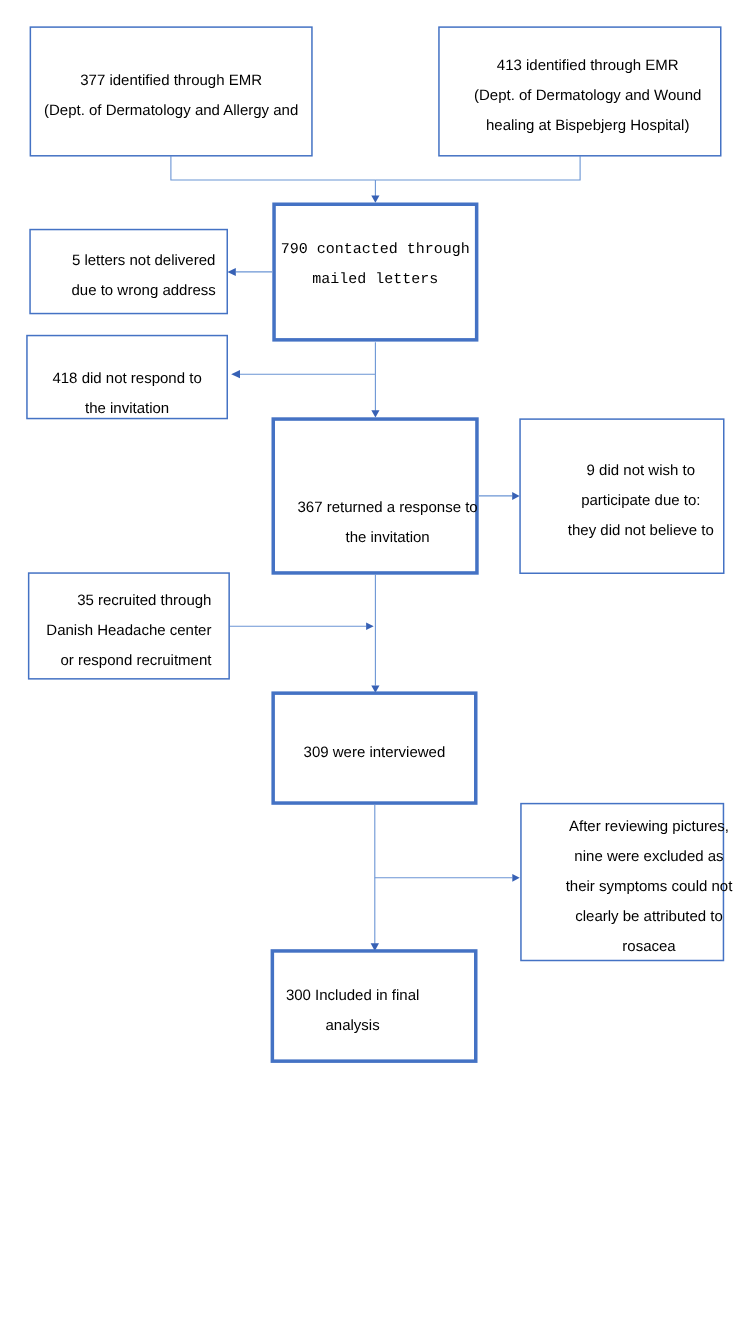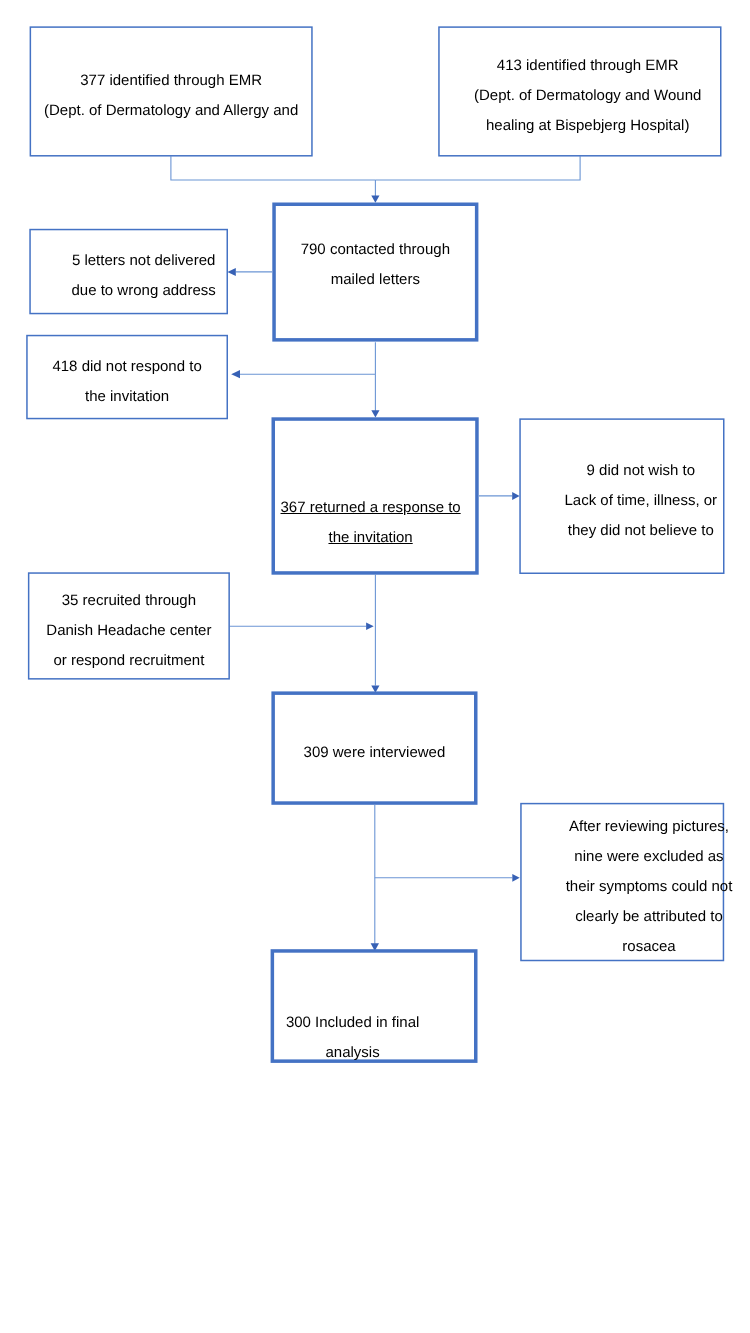--- a/index.html
+++ b/index.html
@@ -102,72 +102,72 @@
       <span class="ln">(Dept. of Dermatology and Allergy and</span>
     </div>
       </div>
     <div class="node-label" style="left: 438.2px; top: 26.35px; width: 299px; height: 130.2px;">
         <div class="inner">
       <span class="ln">413 identified through EMR</span>
       <span class="ln">(Dept. of Dermatology and Wound</span>
       <span class="ln">healing at Bispebjerg Hospital)</span>
     </div>
       </div>
-    <div class="node-label" style="left: 272.3px; top: 202.5px; width: 206.1px; height: 115px;">
+    <div class="node-label" style="left: 272.3px; top: 202.5px; width: 206.1px; height: 115px; font-family: Liberation Mono, monospace;">
         <div class="inner">
       <span class="ln">790 contacted through</span>
       <span class="ln">mailed letters</span>
     </div>
       </div>
     <div class="node-label" style="left: 29.3px; top: 228.8px; width: 198.7px; height: 85.5px; margin-left: 15px;">
         <div class="inner">
       <span class="ln">5 letters not delivered</span>
       <span class="ln">due to wrong address</span>
     </div>
       </div>
-    <div class="node-label" style="left: 26.2px; top: 334.8px; width: 201.8px; height: 84.5px;">
+    <div class="node-label" style="left: 26.2px; top: 334.8px; width: 201.8px; height: 84.5px; justify-content: flex-end;">
         <div class="inner">
       <span class="ln">418 did not respond to</span>
       <span class="ln">the invitation</span>
     </div>
       </div>
-    <div class="node-label" style="left: 267px; top: 417.3px; width: 207.2px; height: 201px; text-decoration: underline;">
+    <div class="node-label" style="left: 284px; top: 417.3px; width: 207.2px; height: 201px;">
         <div class="inner">
       <span class="ln">367 returned a response to</span>
       <span class="ln">the invitation</span>
     </div>
       </div>
     <div class="node-label" style="left: 519.3px; top: 418.35px; width: 243px; height: 155.65px;">
         <div class="inner">
       <span class="ln">9 did not wish to</span>
-      <span class="ln">Lack of time, illness, or</span>
+      <span class="ln">participate due to:</span>
       <span class="ln">they did not believe to</span>
     </div>
       </div>
-    <div class="node-label" style="left: 27.9px; top: 572.3px; width: 202px; height: 107.3px;">
+    <div class="node-label" style="left: 27.9px; top: 572.3px; width: 202px; height: 107.3px; text-align: right;">
         <div class="inner">
       <span class="ln">35 recruited through</span>
       <span class="ln">Danish Headache center</span>
       <span class="ln">or respond recruitment</span>
     </div>
       </div>
     <div class="node-label" style="left: 271.4px; top: 691.4px; width: 206.1px; height: 113.4px;">
         <div class="inner">
       <span class="ln">309 were interviewed</span>
     </div>
       </div>
     <div class="node-label" style="left: 545px; top: 802.85px; width: 208px; height: 158.4px;">
         <div class="inner">
       <span class="ln">After reviewing pictures,</span>
       <span class="ln">nine were excluded as</span>
       <span class="ln">their symptoms could not</span>
       <span class="ln">clearly be attributed to</span>
       <span class="ln">rosacea</span>
     </div>
       </div>
-    <div class="node-label" style="left: 270.6px; top: 949.2px; width: 164px; height: 113.7px; justify-content: flex-end;">
+    <div class="node-label" style="left: 270.6px; top: 949.2px; width: 164px; height: 113.7px;">
         <div class="inner">
       <span class="ln">300 Included in final</span>
       <span class="ln">analysis</span>
     </div>
       </div>
   </div>
 </div>
 
 </body></html>

